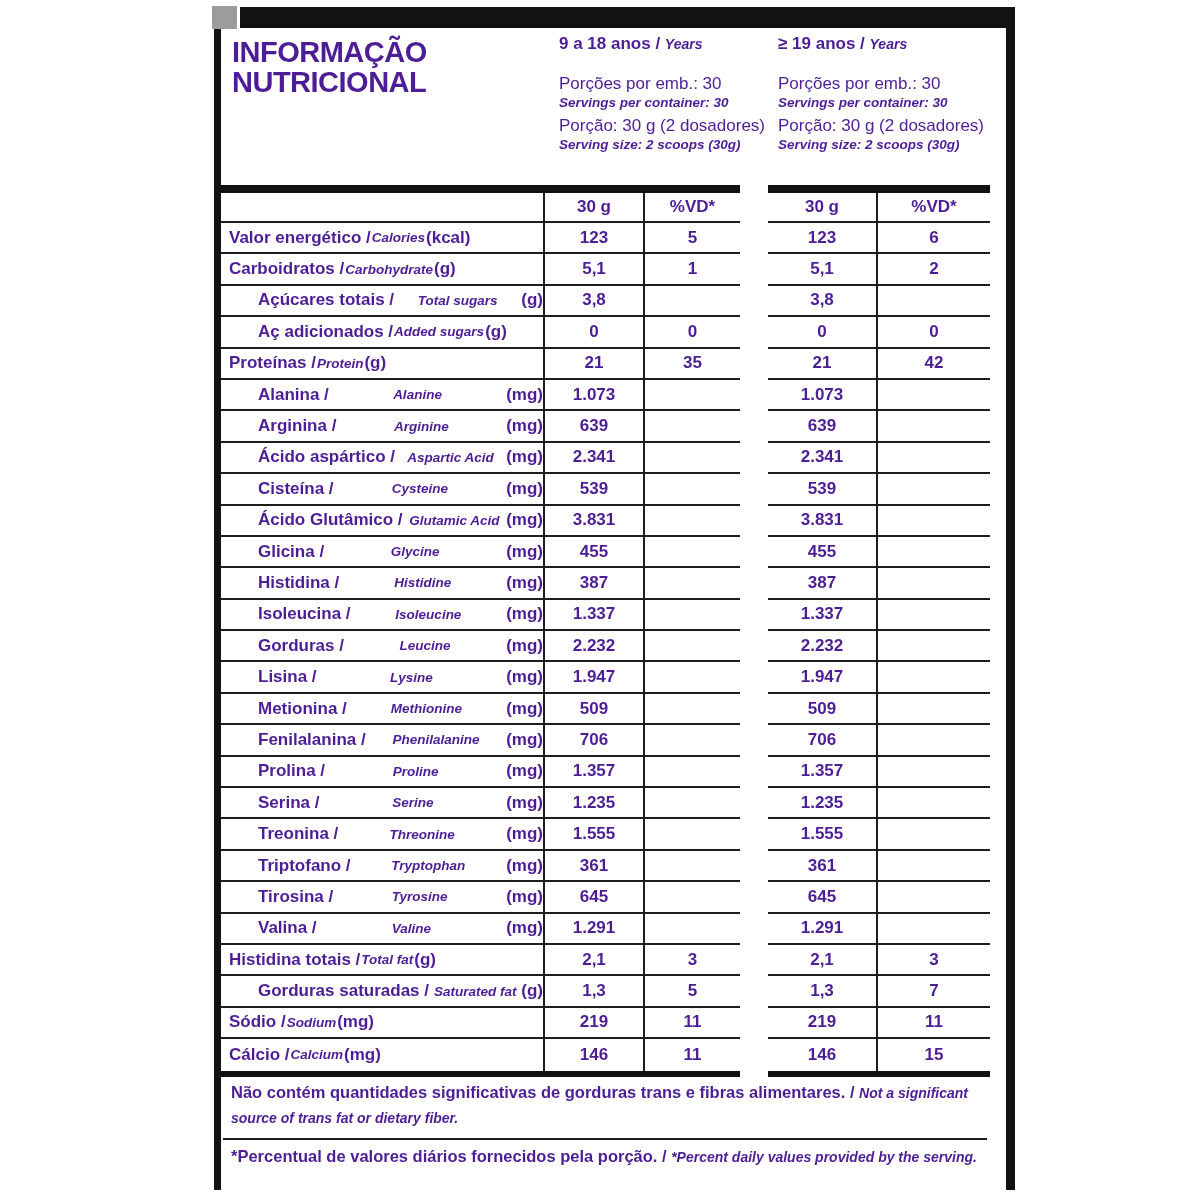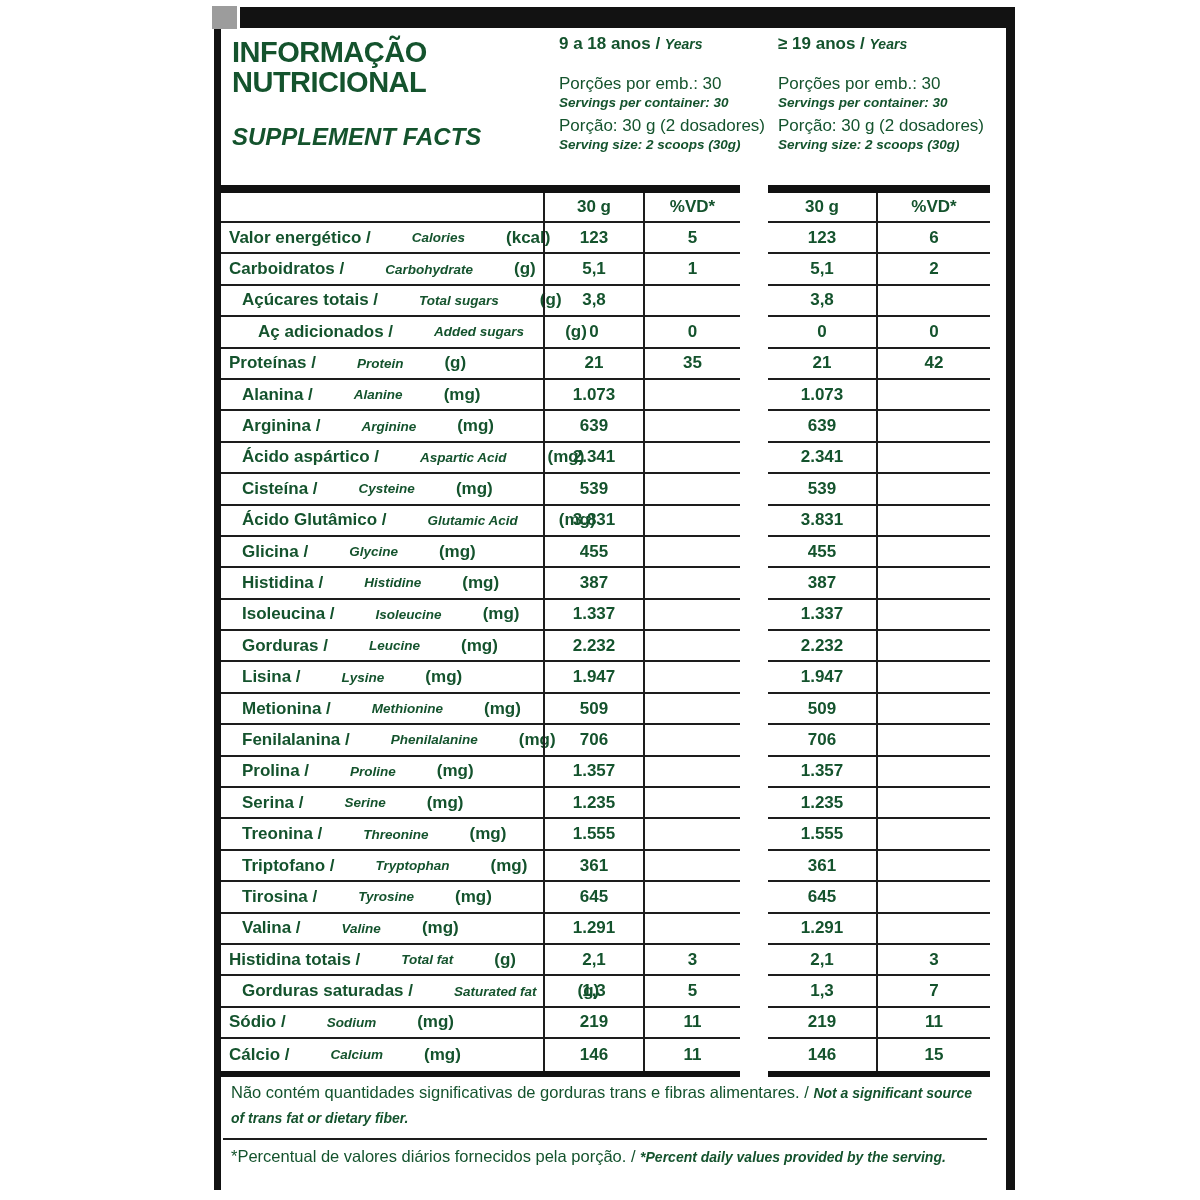--- a/index.html
+++ b/index.html
@@ -1,17 +1,17 @@
 <!DOCTYPE html>
 <html><head>
 <meta charset="utf-8">
 <style>
   html,body{margin:0;padding:0;background:#fff;}
   .canvas{position:relative;width:1200px;height:1190px;background:#fff;overflow:hidden;
-          font-family:"Liberation Sans", sans-serif;color:#14532d;}
+          font-family:"Liberation Sans", sans-serif;color:#4c1d95;}
   
   .gray-corner{position:absolute;left:212px;top:6px;width:25px;height:23px;background:#9c9c9c;
                box-shadow:3px 0 0 #ffffff;z-index:3;}
   
   .frame{position:absolute;left:214px;top:7px;width:785px;height:1177px;background:#fff;
          border:solid #121212;border-width:21px 9px 12px 7px;box-sizing:content-box;z-index:1;}
   .content{position:relative;width:769px;height:1144px;}
 
   .title{position:absolute;left:11px;top:10px;font-size:29px;font-weight:bold;
          line-height:1.02;letter-spacing:-0.5px;}
@@ -28,53 +28,52 @@
   .table{position:absolute;left:0;top:157px;width:769px;}
   .bars{display:flex;height:8px;}
   .bars.bottom{height:6px;}
   .bar{background:#111;}
   .bar.b1{width:519px;}
   .bar.b2{width:222px;margin-left:28px;}
 
   .trow{display:flex;height:31.4px;align-items:stretch;}
   .trow.head{height:30px;}
   .cell{box-sizing:border-box;display:flex;align-items:center;border-bottom:2px solid #1d1d1d;}
-  .lbl{width:322px;white-space:nowrap;overflow:visible;padding-left:8px;gap:40px;}
-  .lbl.ind1{padding-left:21px;}
+  .lbl{width:322px;white-space:nowrap;overflow:visible;padding-left:8px;}
+  .lbl.ind1{padding-left:37px;justify-content:space-between;}
   .lbl.ind2{padding-left:37px;text-align:right;}
   .val{justify-content:center;font-size:17px;font-weight:bold;text-align:center;}
   .a1{width:102px;border-left:2px solid #1d1d1d;border-right:2px solid #1d1d1d;}
   .d1{width:95px;}
   .gapc{width:28px;border-bottom:none;}
   .a2{width:110px;border-right:2px solid #1d1d1d;}
   .d2{width:112px;}
   #rows .trow:last-child .cell{border-bottom:none;}
 
   .pt{font-size:17px;font-weight:bold;}
   .en{font-size:13.5px;font-weight:bold;font-style:italic;padding:0 1px;}
 
   .fn1{position:absolute;left:10px;top:1052px;width:752px;font-size:16.5px;line-height:1.5;}
-  .fpt{font-weight:normal;}
+  .fpt{font-weight:bold;}
   .fen{font-weight:bold;font-style:italic;font-size:14px;}
   .fnsep{position:absolute;left:2px;top:1110px;width:764px;height:2px;background:#1d1d1d;}
   .fn2{position:absolute;left:10px;top:1119px;width:756px;font-size:16.5px;white-space:nowrap;}
 </style>
 </head>
 <body>
 
 <div class="canvas">
   <div class="gray-corner"></div>
   <div class="frame">
     <div class="content">
 
       <div class="title">
         <div>INFORMAÇÃO</div>
         <div>NUTRICIONAL</div>
       </div>
-      <div class="title-en">SUPPLEMENT FACTS</div>
 
       <div class="ginfo g1">
         <div class="age"><span class="pt">9 a 18 anos / </span><span class="en-lg">Years</span></div>
         <div class="ptline">Porções por emb.: 30</div>
         <div class="enline">Servings per container: 30</div>
         <div class="ptline">Porção: 30 g (2 dosadores)</div>
         <div class="enline">Serving size: 2 scoops (30g)</div>
       </div>
 
       <div class="ginfo g2">

